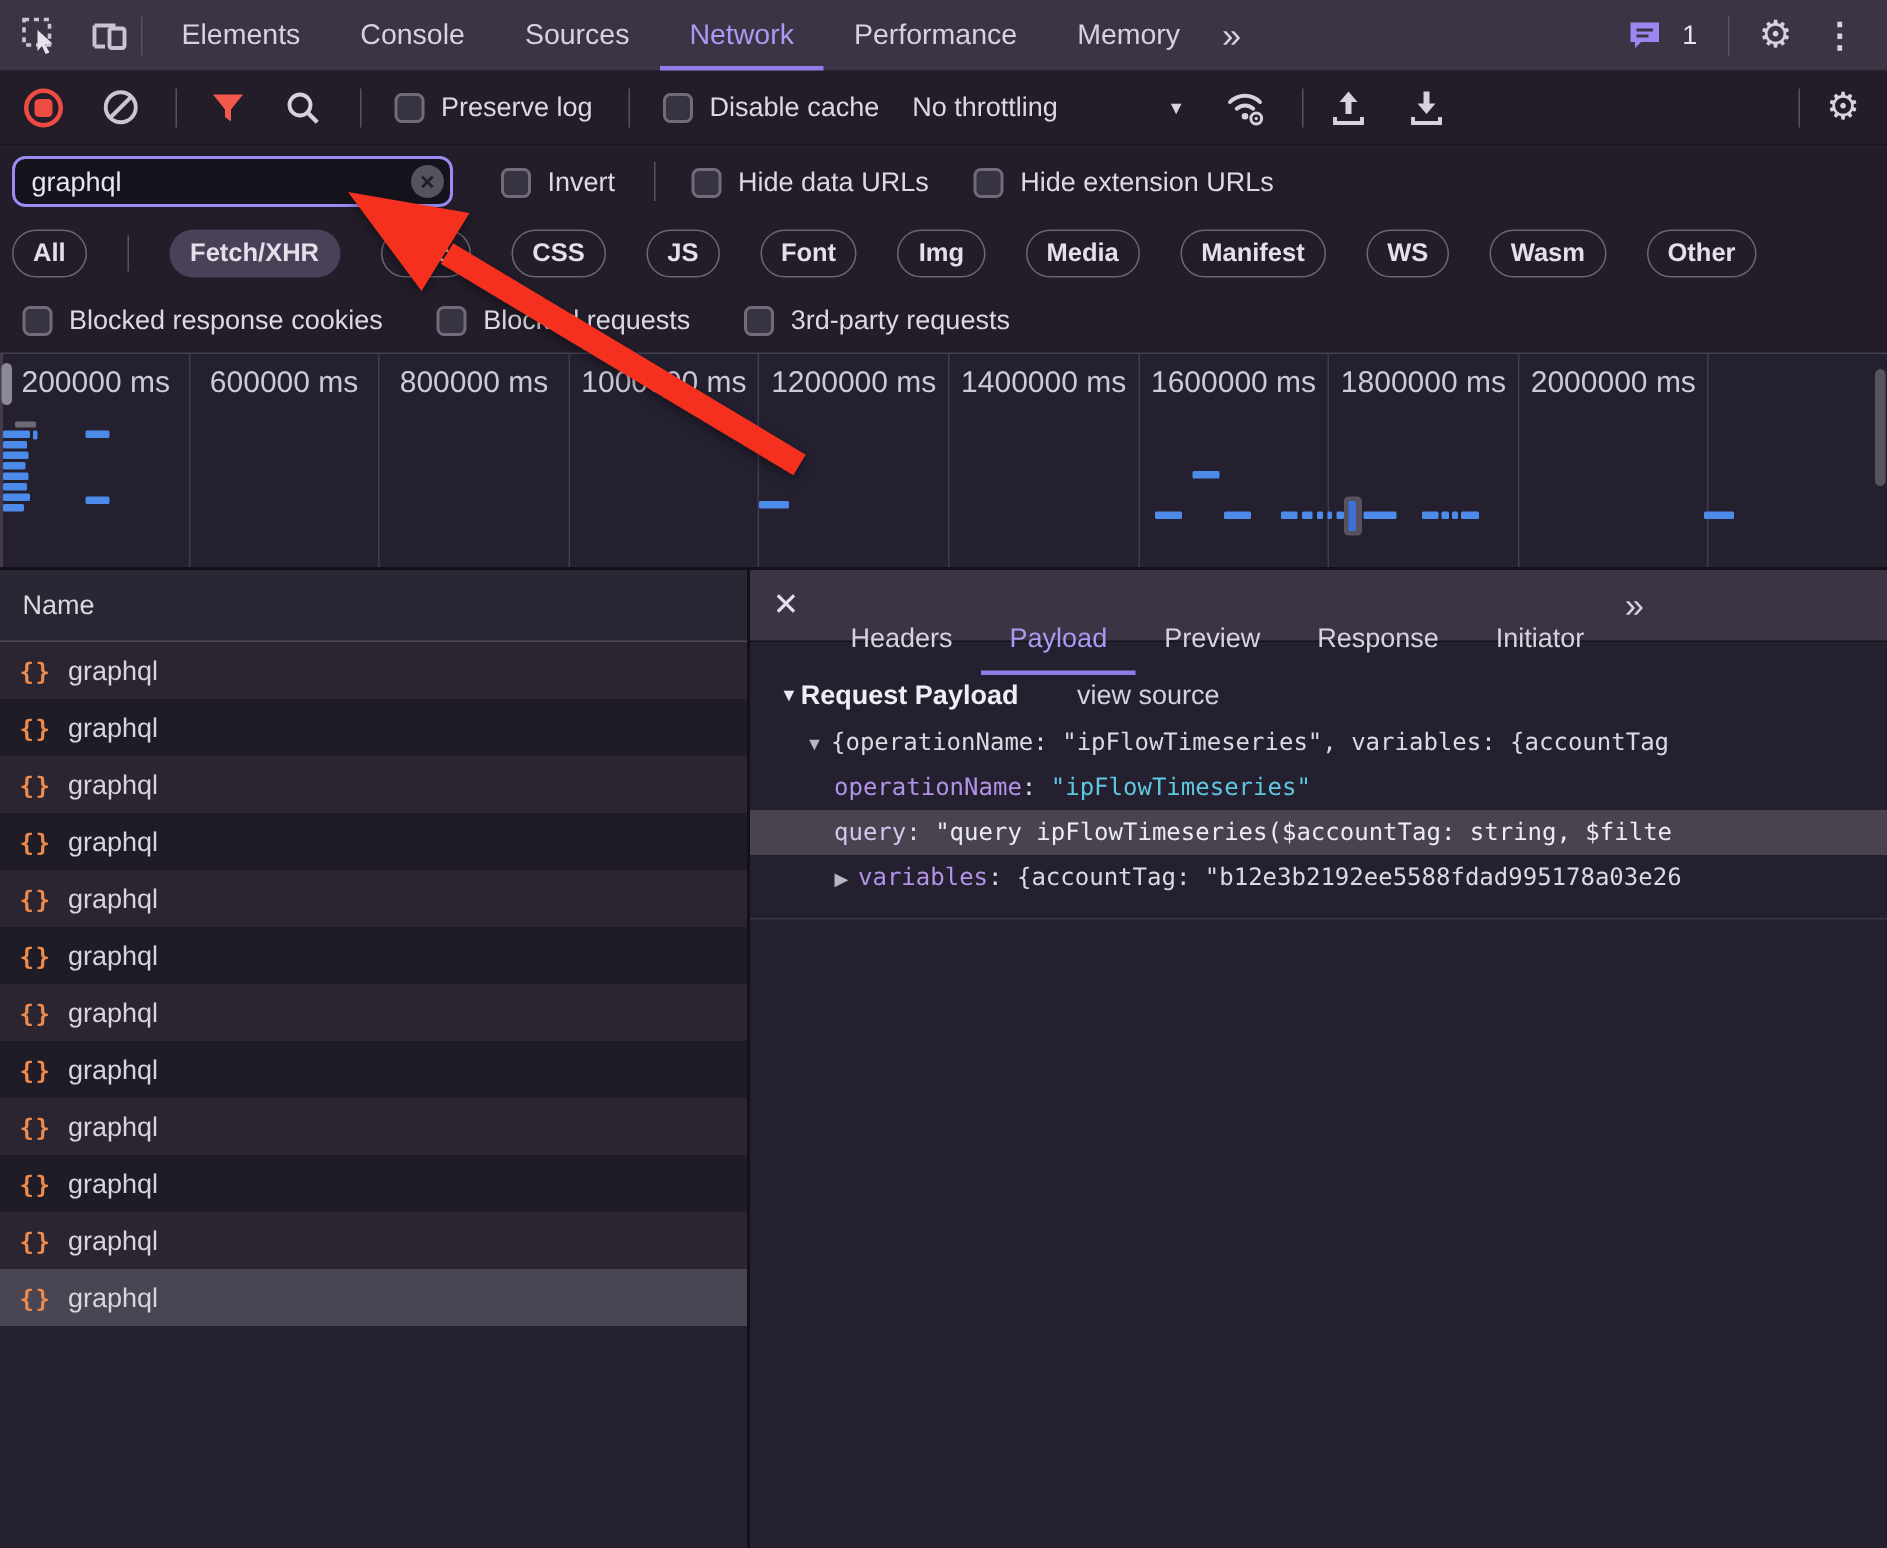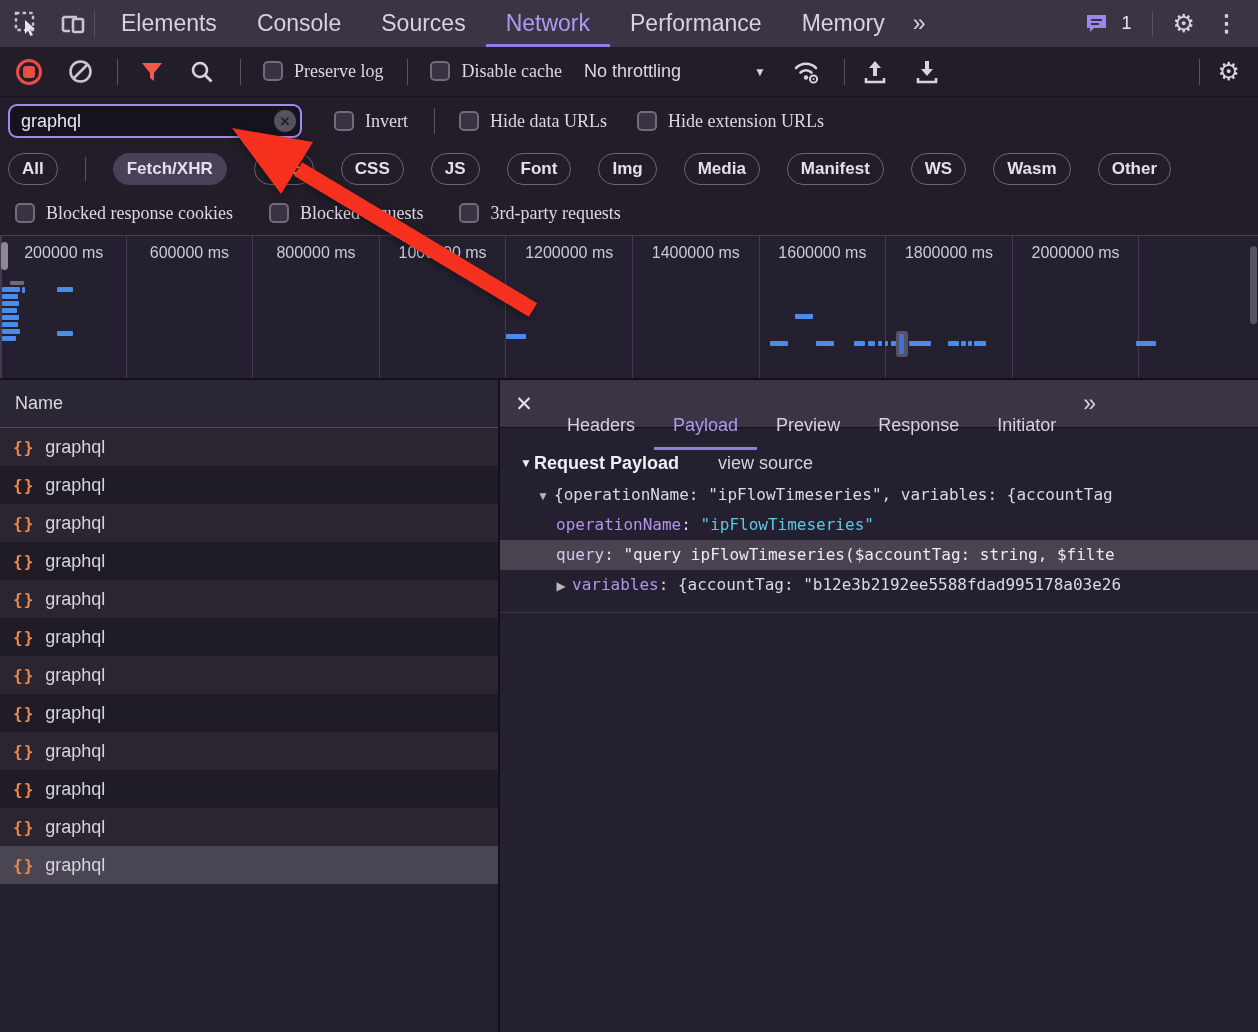--- a/index.html
+++ b/index.html
@@ -9,34 +9,34 @@
     background:#242030;
     font-family:"Liberation Sans", sans-serif;
     color:#d6d2de;
     -webkit-font-smoothing:antialiased;
   }
   
   .tabbar { height:47px; background:#3a3444; display:flex; align-items:center; }
   .tb-icons { display:flex; align-items:center; margin-left:14px; gap:20px; }
   .vsep { width:1px; height:26px; background:#585363; flex:none; }
   .tabbar .vsep { margin:0 6px; }
-  .tab { height:47px; line-height:47px; padding:0 20px; font-size:23px; color:#d6d2de; cursor:default; }
+  .tab { height:47px; line-height:47px; padding:0 20px; font-size:19px; color:#d6d2de; cursor:default; }
   .tab.active { color:#aa9af2; box-shadow: inset 0 -3px 0 #8f7ce8; }
   .tb-right { margin-left:auto; display:flex; align-items:center; gap:14px; padding-right:14px; }
   .msg-count { font-size:18px; color:#e8e5ee; }
   .gear { font-size:25px; color:#d6d2de; line-height:1; }
   .kebab { font-size:23px; font-weight:bold; color:#d6d2de; line-height:1; padding:0 6px; }
   .chev { font-size:23px; color:#d6d2de; line-height:1; padding:0 8px; }
 
   
   .toolbar2 { height:50px; background:#221d28; display:flex; align-items:center; border-bottom:1px solid #17141d; }
   .rec { margin-left:16px; width:26px; height:26px; border:3px solid #ee4b42; border-radius:50%; position:relative; flex:none; }
   .rec::after { content:""; position:absolute; left:4px; top:4px; width:12px; height:12px; background:#ee4b42; border-radius:3px; }
   .tbtn { display:flex; align-items:center; justify-content:center; flex:none; }
-  .chk { display:flex; align-items:flex-start; gap:11px; font-size:18px; color:#dcd9e3;font-family:Liberation Serif, serif; }
+  .chk { display:flex; align-items:flex-end; gap:11px; font-size:18px; color:#dcd9e3; }
   .box { width:20px; height:20px; border:2px solid #716b7c; border-radius:5px; background:#373340; flex:none; }
   .throttle { display:flex; align-items:center; justify-content:space-between; width:182px; font-size:18px; color:#dcd9e3; }
   .dd-arrow { font-size:12px; color:#d6d2de; }
 
   
   .filterrow { height:48px; background:#221d28; display:flex; align-items:center; padding-left:8px; }
   .finput-wrap { position:relative; width:294px; height:34px; flex:none; }
   .finput { width:100%; height:100%; background:#16131d; border:2px solid #9a8cf2; border-radius:9px;
             color:#e9e6ef; font-size:18px; padding:0 34px 0 11px; outline:none; font-family:"Liberation Sans",sans-serif; }
   .fclear { position:absolute; right:6px; top:6px; width:22px; height:22px; border-radius:50%;
@@ -46,21 +46,21 @@
   .chiprow { height:47px; background:#221d28; display:flex; align-items:center; gap:27px; padding-left:8px; }
   .chip { border:1.5px solid #6b6574; border-radius:16px; padding:5px 13px; font-size:17px; font-weight:600; color:#e3e0e9; flex:none; }
   .chip.active { background:#4a4159; border-color:#4a4159; }
 
   
   .checkrow { height:43px; background:#221d28; display:flex; align-items:center; padding-left:15px; gap:36px; }
 
   
   .timeline { position:relative; height:145px; background:#242030; border-top:1px solid #45404f;
               border-bottom:2px solid #131019; display:flex; overflow:hidden; }
-  .tcol { width:126.6px; flex:none; border-right:1px solid #413b4d; font-size:16px; color:#cdc9d7;
+  .tcol { width:126.6px; flex:none; border-right:1px solid #413b4d; font-size:20px; color:#cdc9d7;
           text-align:center; padding-top:8px; white-space:nowrap; }
   .tcol:first-child { border-left:2px solid #413b4d; }
   .wbar { position:absolute; border-radius:1px; background:#4d8bea; }
   .wbar.gray { background:#6e6a75; }
   .wbar.marker { background:#57525f; border-radius:3px; }
   .wbar.dblue { background:#3f6fd8; }
   .tl-pill { position:absolute; background:#8d8896; border-radius:4px; }
 
   
   .lower { display:flex; height:652px; }

